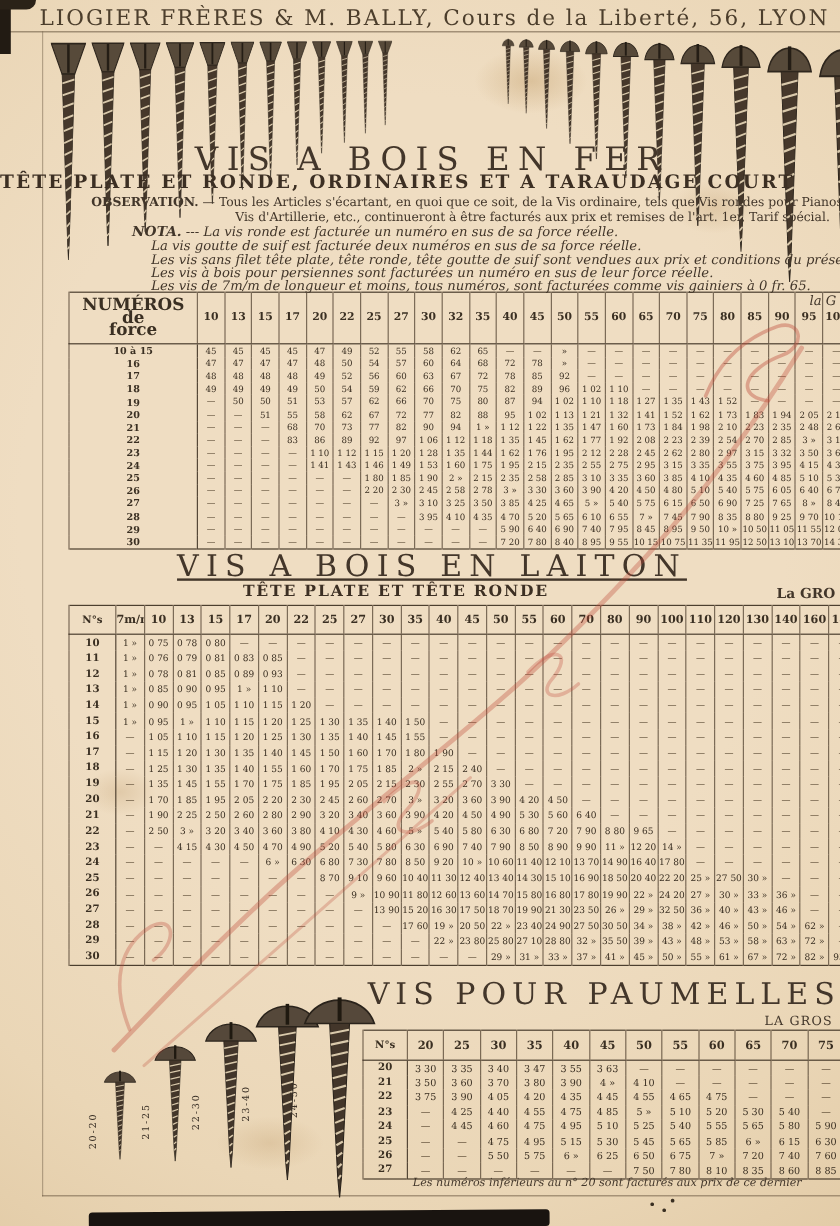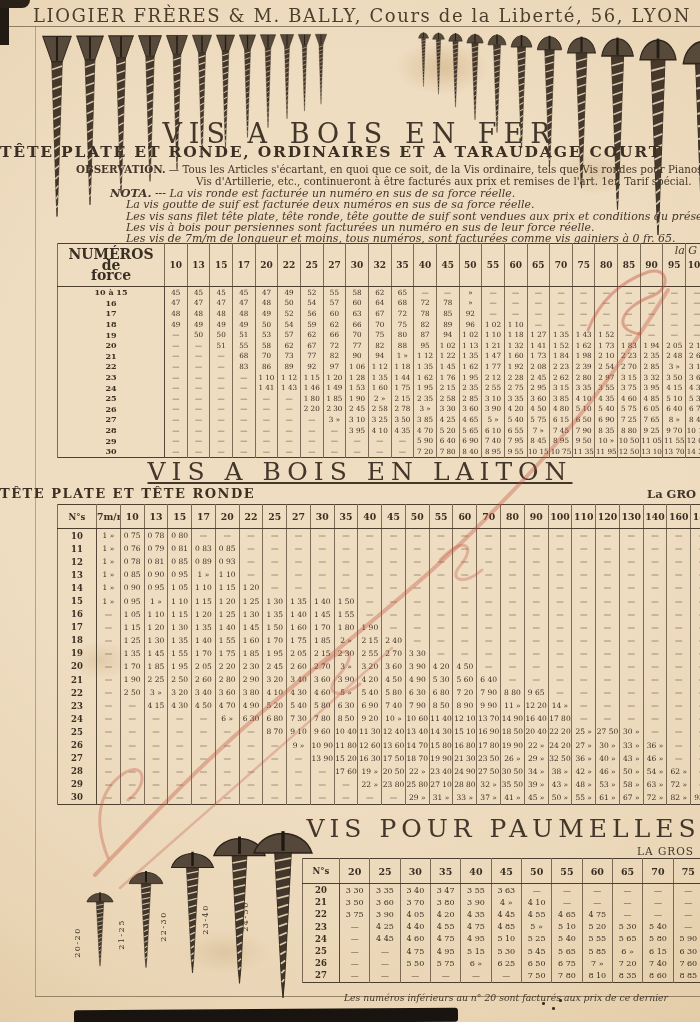--- a/index.html
+++ b/index.html
@@ -43,41 +43,41 @@
   .price td.dash{color:#55452f;}
 
   .t-fer{left:57px;top:243px;width:652px;font-size:7.2px;}
   .t-fer thead th{font-size:9px;height:42px;}
   .t-fer th.corner{font-size:14px;line-height:10.5px;width:106px;}
   .t-fer td{height:10.6px;}
   .t-fer td.rowlabel{font-size:8px;}
 
   .laiton-title{position:absolute;top:457px;left:60px;width:600px;text-align:center;
     font-size:25px;letter-spacing:6px;color:#43362a;text-decoration:underline;}
-  .laiton-subtitle{position:absolute;top:486px;left:0;width:660px;text-align:left;
+  .laiton-subtitle{position:absolute;top:486px;left:0;width:660px;text-align:center;
     font-size:13px;font-weight:bold;letter-spacing:1.5px;color:#3c2f23;}
   .frag-laiton{position:absolute;top:487px;right:4px;font-size:11.5px;font-weight:bold;color:#42362a;}
 
   .t-laiton{left:57px;top:504px;width:658px;font-size:7.5px;}
   .t-laiton thead th{font-size:9.3px;height:23px;}
   .t-laiton th.corner{font-size:8.5px;width:38px;}
   .t-laiton td{height:13.1px;}
   .t-laiton td.rowlabel{font-size:8.5px;}
 
   .paum-title{position:absolute;top:814px;left:306px;width:395px;text-align:center;
     font-size:25px;letter-spacing:5px;color:#43362a;white-space:nowrap;}
   .frag-paum{position:absolute;top:845px;right:6px;font-size:10.5px;font-weight:normal;
     letter-spacing:1px;color:#42362a;}
   .t-paum{left:302px;top:858px;width:402px;font-size:8px;}
   .t-paum thead th{font-size:9.5px;height:24px;}
   .t-paum th.corner{font-size:8.5px;width:36px;}
   .t-paum td{height:12.2px;}
   .t-paum td.rowlabel{font-size:8.5px;}
   .footnote{position:absolute;top:980px;left:312px;right:0;font-size:9.3px;font-style:italic;
-    text-align:center;color:#42362a;white-space:nowrap;margin-top:12px;}
+    text-align:center;color:#42362a;white-space:nowrap;}
 
   .bscrew{position:absolute;}
   .blabel{position:absolute;font-size:8px;letter-spacing:1.5px;color:#3a3026;
     transform:rotate(-90deg);transform-origin:center;white-space:nowrap;}
 
   .redink{position:absolute;left:0;top:0;width:700px;height:1022px;pointer-events:none;}
 
   .stain{position:absolute;border-radius:50%;pointer-events:none;}
   .s1{left:395px;top:40px;width:95px;height:55px;background:radial-gradient(ellipse,rgba(170,125,60,.28),rgba(170,125,60,0) 70%);}
   .s2{left:560px;top:150px;width:70px;height:45px;background:radial-gradient(ellipse,rgba(160,115,55,.2),rgba(160,115,55,0) 70%);}

